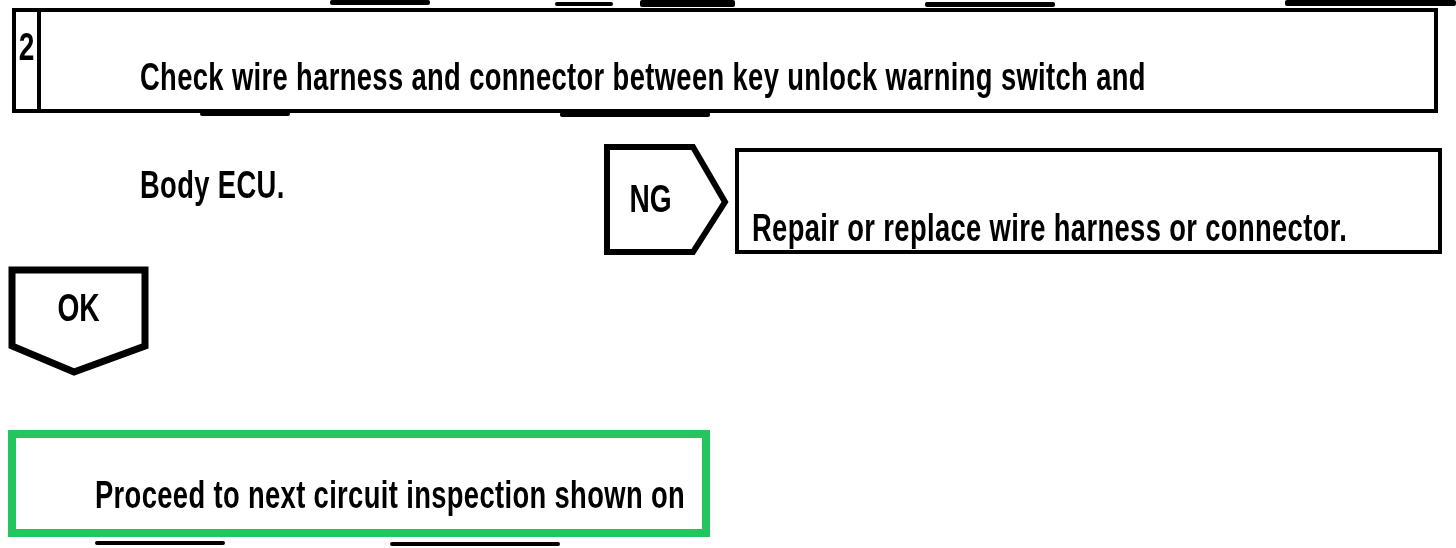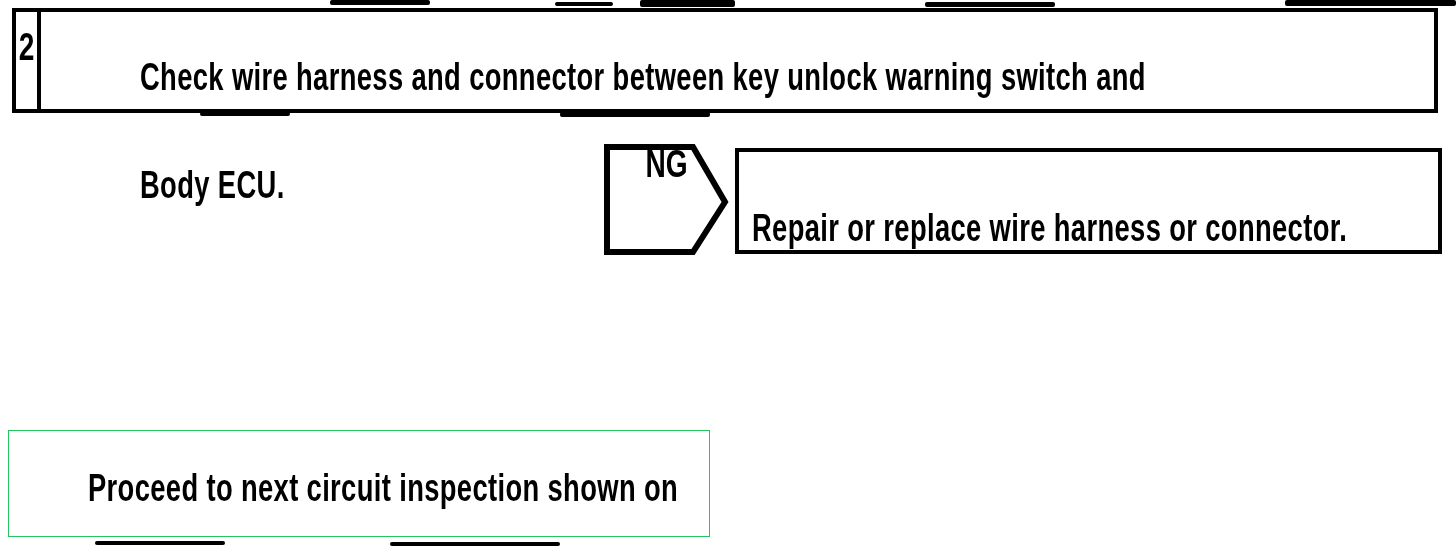--- a/index.html
+++ b/index.html
@@ -60,24 +60,24 @@
 
   
   .ng-connector {
     position: absolute;
     left: 604px; top: 143px;
     width: 126px; height: 113px;
   }
   .ng-connector svg { position: absolute; left: 0; top: 0; }
   .ng-label {
     position: absolute;
-    left: 20px; top: 0;
+    left: 4px; top: 0;
     width: 84px; height: 100%;
     display: flex;
-    align-items: flex-start;
+    align-items: center;
     justify-content: center;
     font-size: 38px;
   }
 
   
   .ng-action {
     position: absolute;
     left: 735px; top: 148px;
     width: 707px; height: 106px;
     border: 4px solid #000;
@@ -104,21 +104,21 @@
     align-items: center;
     justify-content: center;
     font-size: 38px;
   }
 
   
   .ok-action {
     position: absolute;
     left: 8px; top: 430px;
     width: 702px; height: 107px;
-    border: 1px solid #22c55e;
+    border: 8px solid #22c55e;
     box-sizing: border-box;
     padding: 8px 0 0 8px;
     font-size: 38px;
     line-height: 33px;
     background: #fff;
   }
 
   .line { white-space: pre; }
 
   
@@ -168,20 +168,28 @@
     </svg>
     <span class="ng-label">
       <span class="ct-c">NG</span>
     </span>
   </div>
 
   <div class="ng-action">
     <span class="ct">Repair or replace wire harness or connector.</span>
   </div>
 
+  <div class="ok-connector">
+    <svg width="141" height="110" viewBox="0 0 141 110">
+      <polygon points="4,4 137,4 137,80 66,106 4,80" fill="#ffffff" stroke="#000000" stroke-width="7" stroke-linejoin="miter"></polygon>
+    </svg>
+    <span class="ok-label">
+      <span class="ct-c">OK</span>
+    </span>
+  </div>
 
   <div class="ok-action">
     <div class="line">
       <span class="ct"> Proceed to next circuit inspection shown on</span>
     </div>
     <div class="line">
       
     </div>
   </div>
 

